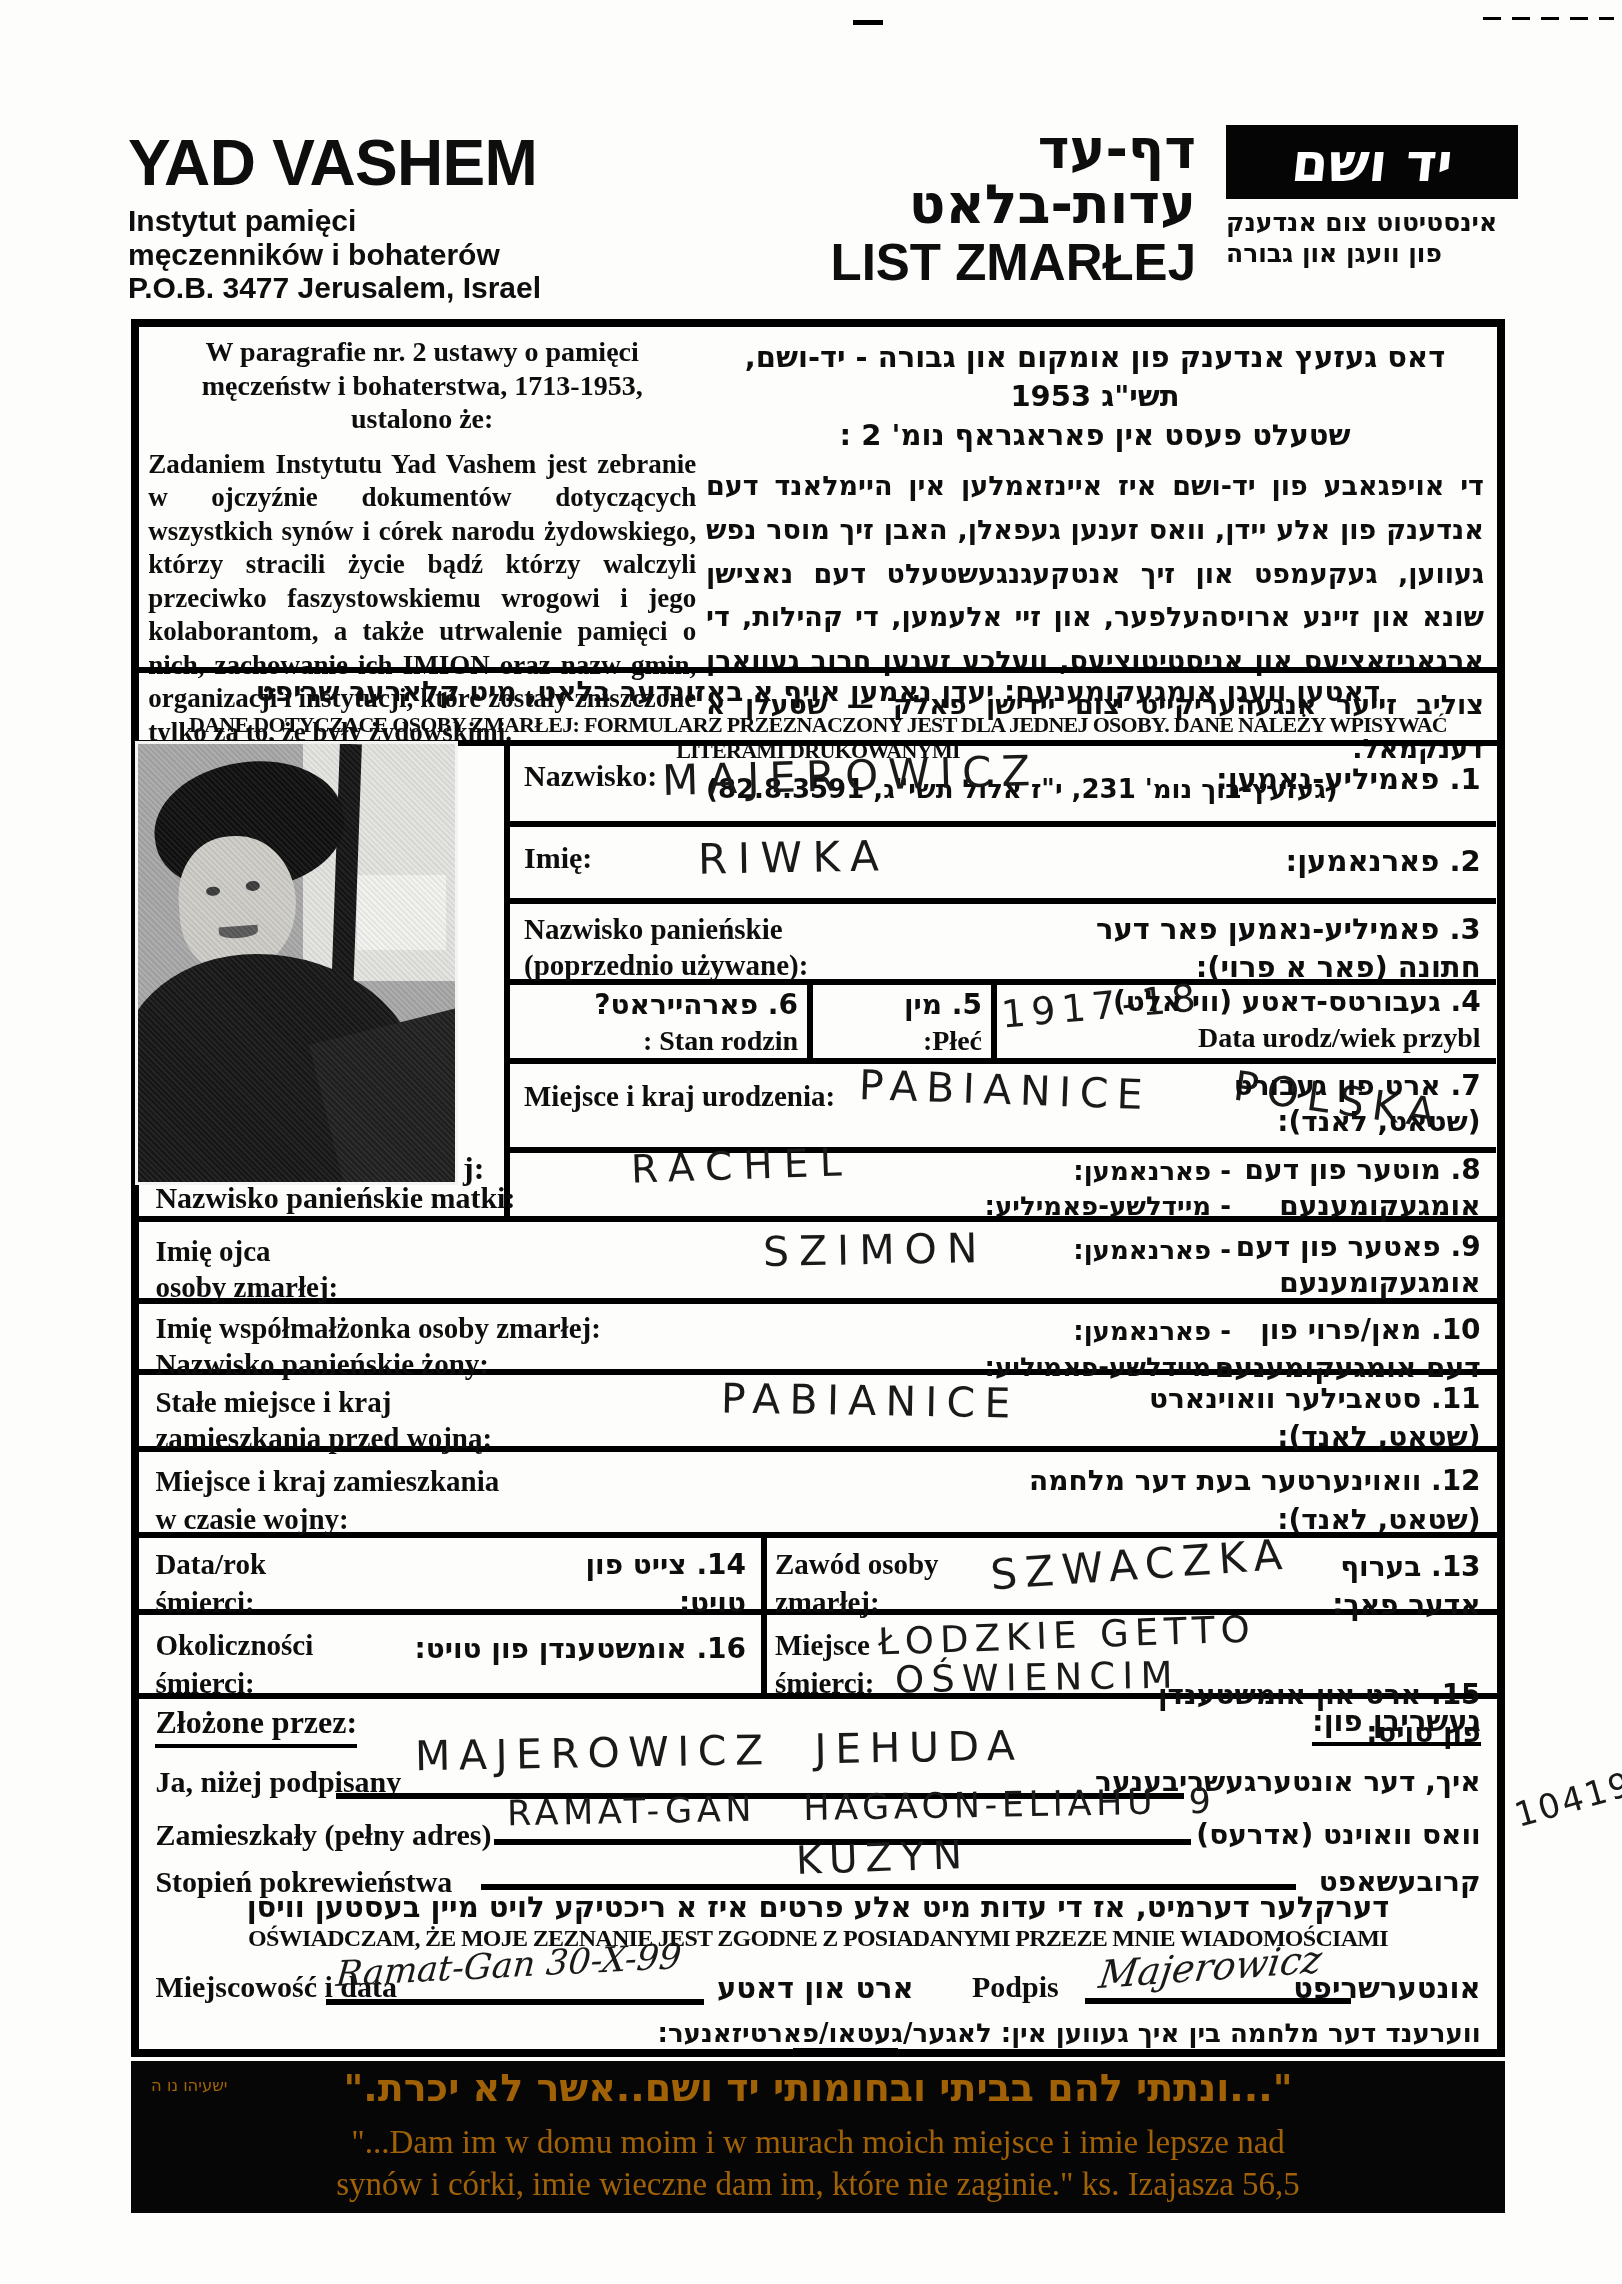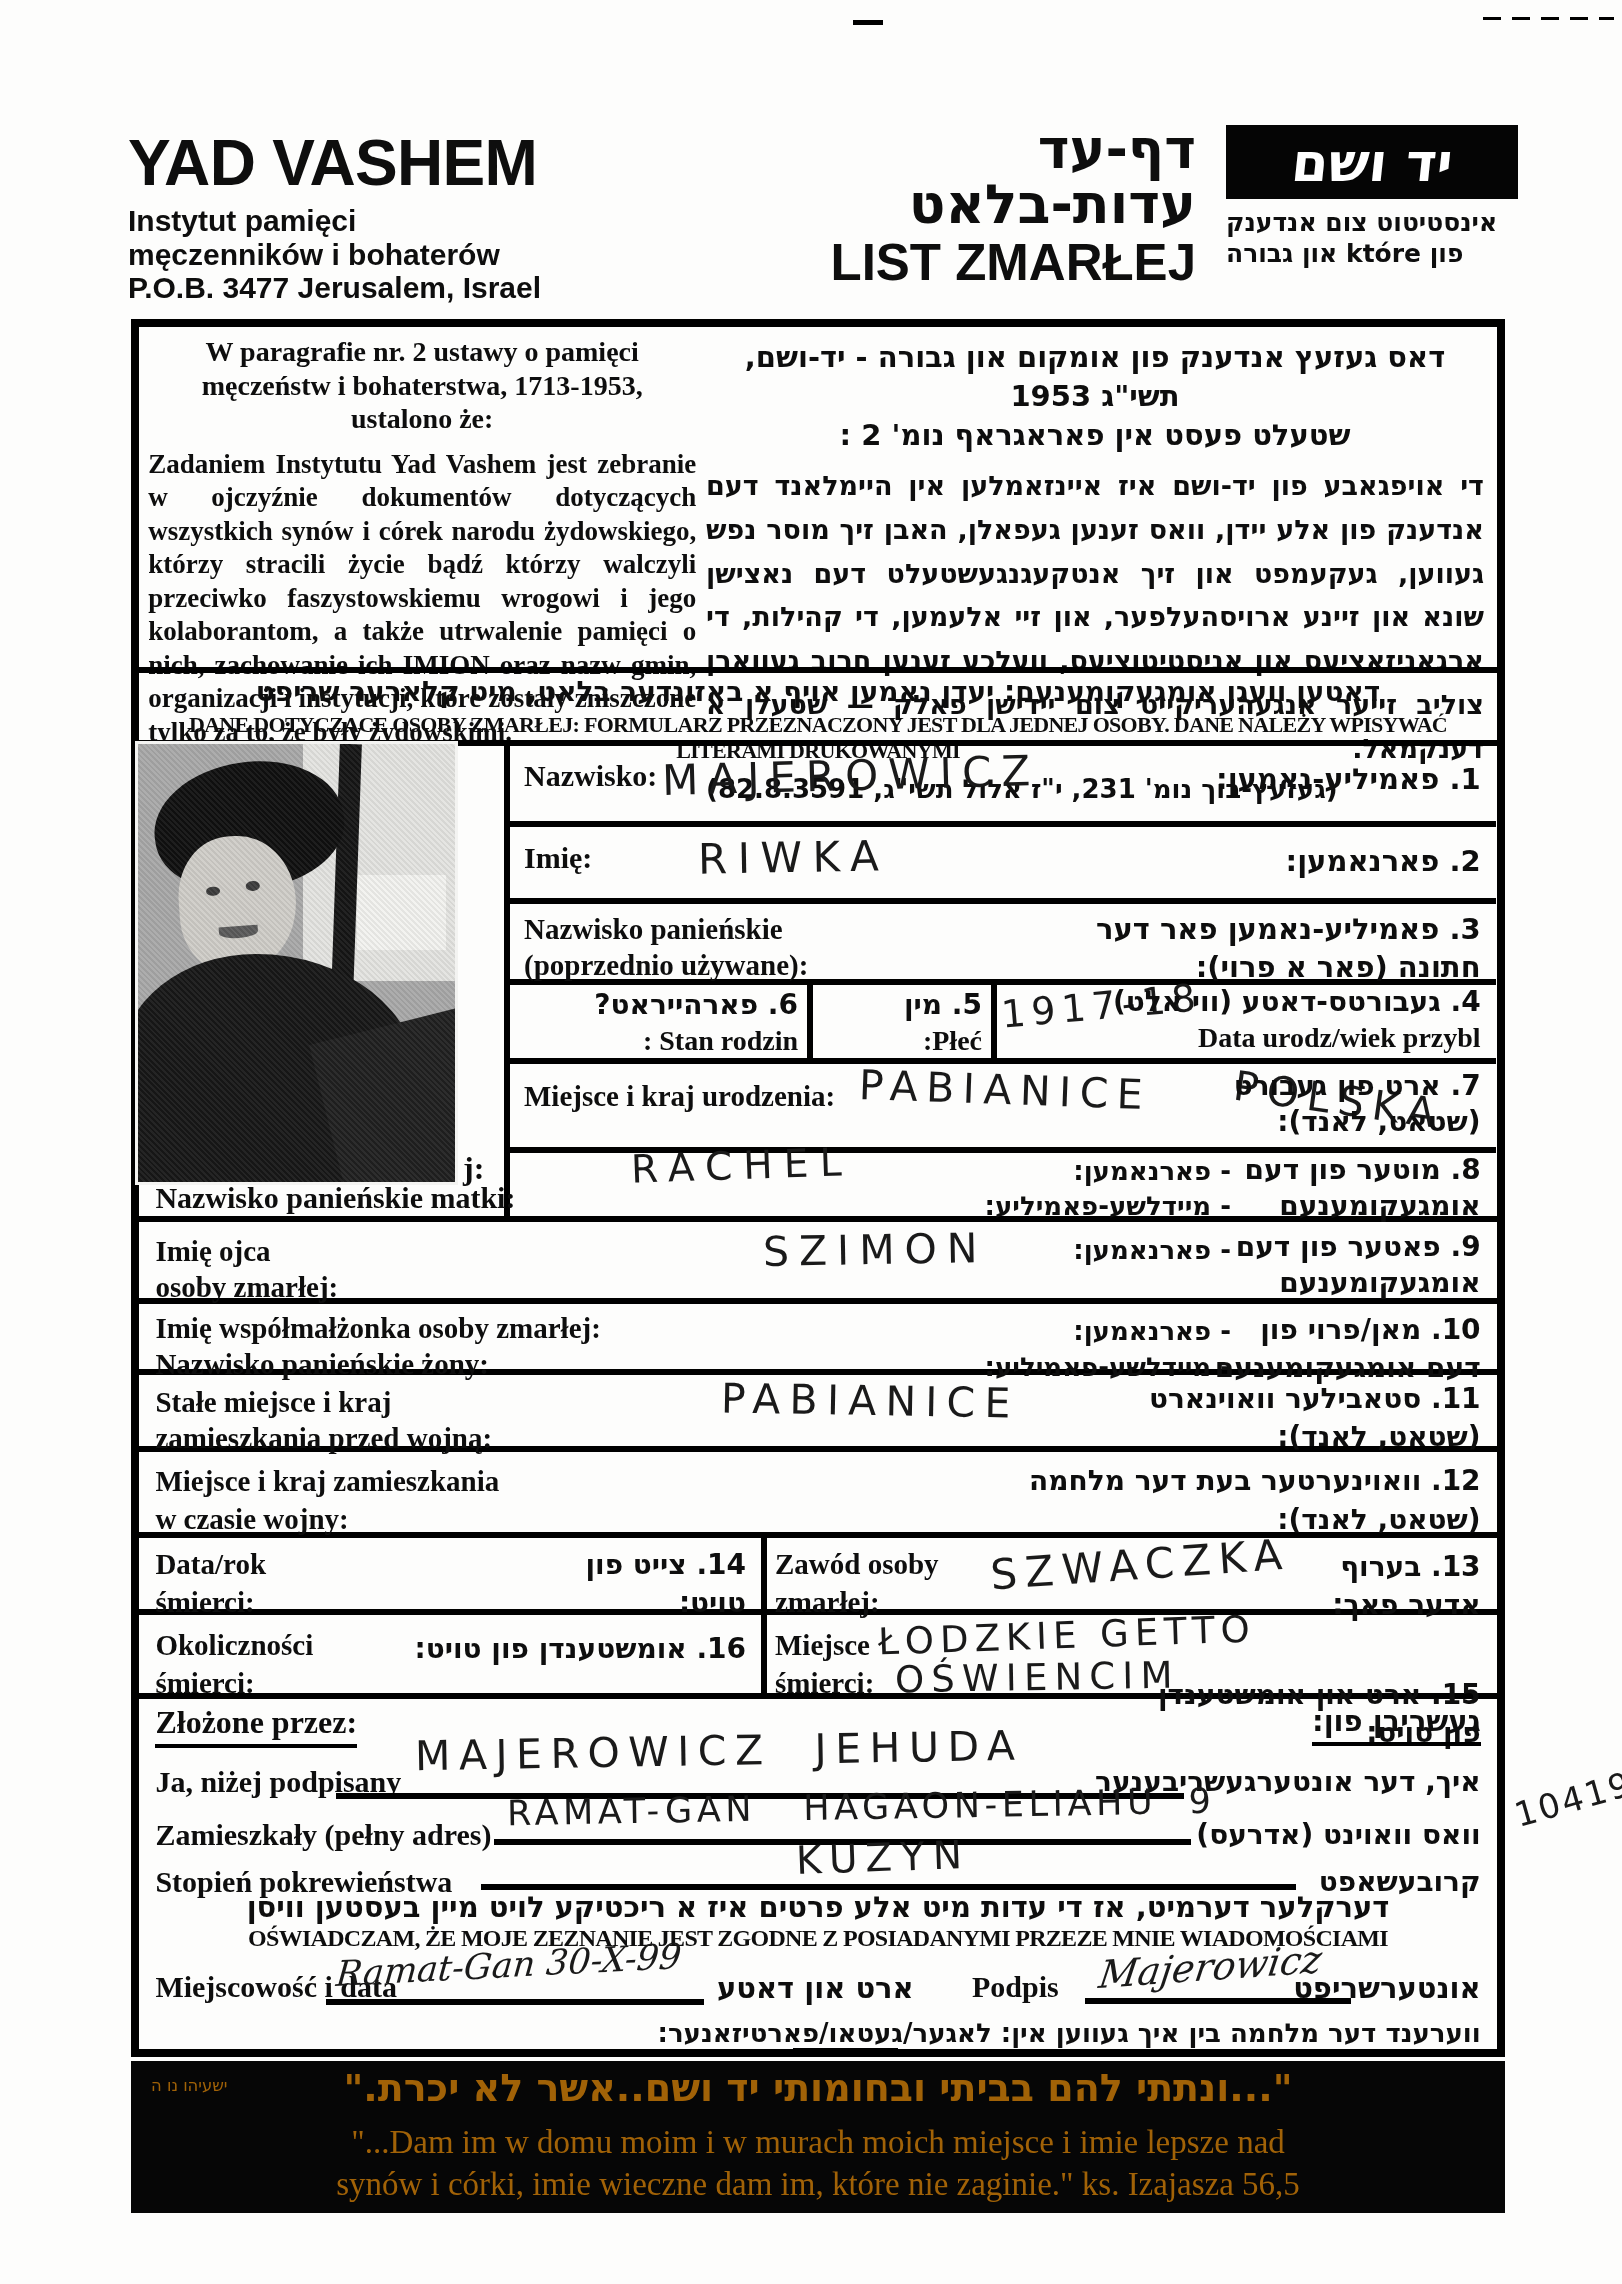--- a/index.html
+++ b/index.html
@@ -37,21 +37,21 @@
   <div class="abs" style="left:782px;top:122px;width:414px;text-align:right;">
     <div class="yi" dir="rtl" style="font-size:54px;line-height:1.02;">דף-עד</div>
     <div class="yi" dir="rtl" style="font-size:54px;line-height:1.02;">עדות-בלאט</div>
     <div class="pl" style="font-family:'Liberation Sans',sans-serif;font-size:51px;line-height:1.05;margin-top:4px;">LIST ZMARŁEJ</div>
   </div>
 
   <div class="abs" style="left:1226px;top:125px;width:292px;height:74px;background:#050505;display:flex;align-items:center;justify-content:center;">
     <span class="yi" dir="rtl" style="color:#fff;font-size:53px;transform:skewX(-6deg);">יד ושם</span>
   </div>
   <div class="abs yi" dir="rtl" style="left:1226px;top:208px;width:292px;text-align:left;font-size:25px;">אינסטיטוט צום אנדענק</div>
-  <div class="abs yi" dir="rtl" style="left:1226px;top:239px;width:292px;text-align:left;font-size:25px;">פון które און גבורה</div>
+  <div class="abs yi" dir="rtl" style="left:1226px;top:239px;width:292px;text-align:left;font-size:25px;">פון וועגן און גבורה</div>
 
   <div id="form">
 
     <div class="abs" style="left:9.2px;top:8px;width:548px;">
       <div class="pl" style="font-size:28px;text-align:center;line-height:1.2;">W paragrafie nr. 2 ustawy o pamięci</div>
       <div class="pl" style="font-size:28px;text-align:center;line-height:1.2;">męczeństw i bohaterstwa, 1713-1953, ustalono że:</div>
       <div class="pl" style="font-size:27px;line-height:1.24;text-align:justify;margin-top:12px;">Zadaniem Instytutu Yad Vashem jest zebranie w ojczyźnie dokumentów dotyczących wszystkich synów i córek narodu żydowskiego, którzy stracili życie bądź którzy walczyli przeciwko faszystowskiemu wrogowi i jego kolaborantom, a także utrwalenie pamięci o nich, zachowanie ich IMION oraz nazw gmin, organizacji i instytucji, które zostały zniszczone tylko za to, że były żydowskimi.</div>
     </div>
     <div class="abs" style="left:567px;top:10.5px;width:778px;" dir="rtl">
       <div class="yi" dir="rtl" style="font-size:29px;text-align:center;line-height:1.35;">דאס געזעץ אנדענק פון אומקום און גבורה - יד-ושם, תשי"ג 1953</div>

